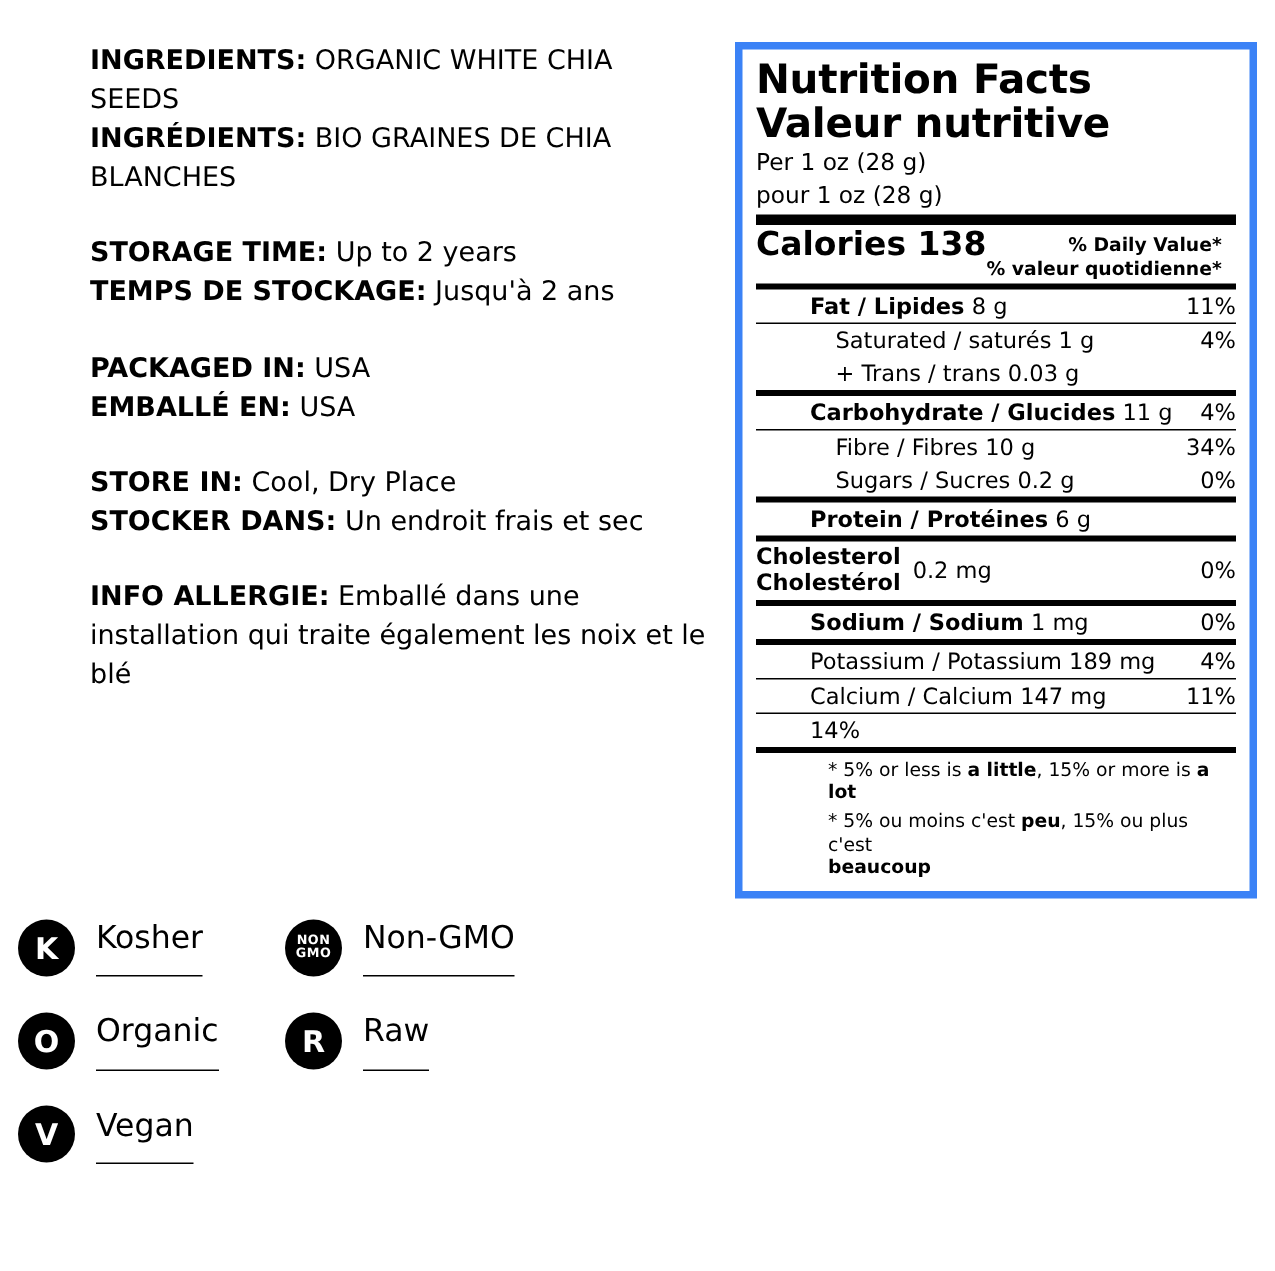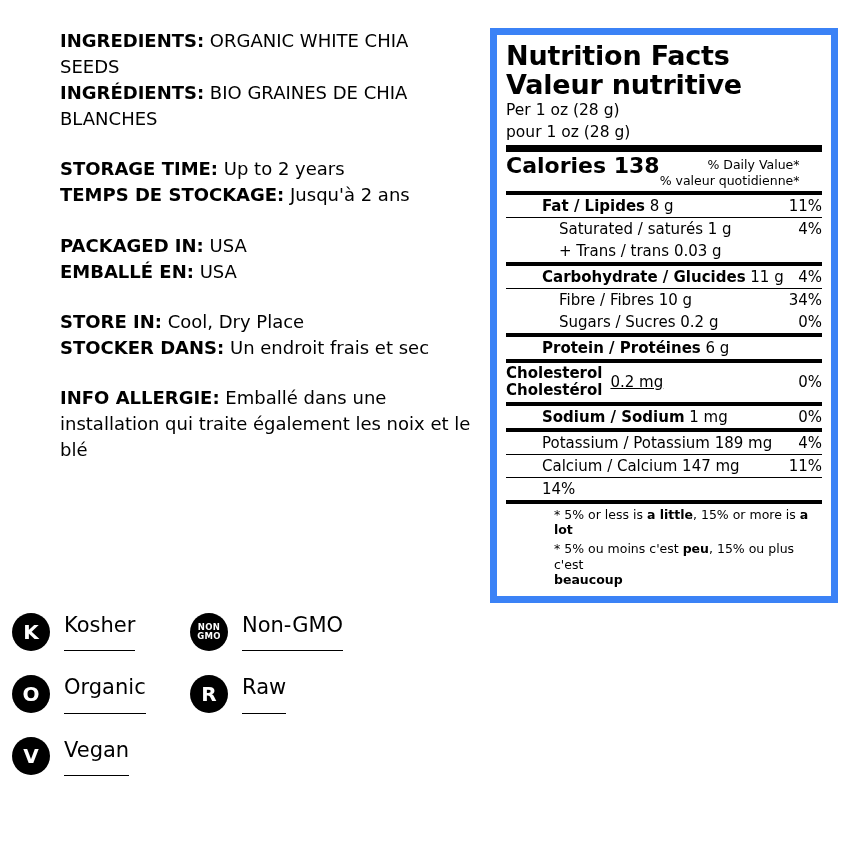--- a/index.html
+++ b/index.html
@@ -79,21 +79,21 @@
     padding-bottom: 12px;
     line-height: 1.25;
   }
 
   
   .nutrition {
     position: absolute;
     left: 490px;
     top: 28px;
     width: 348px;
-    border: 7px solid #3b82f6;
+    border: 5px solid #3b82f6;
     background: #fff;
     padding: 7px 9px 8px 9px;
     font-size: 14px;
     line-height: 1.2;
   }
   .nf-title {
     font-size: 27px;
     font-weight: bold;
     line-height: 1.06;
     letter-spacing: -0.2px;
@@ -123,33 +123,33 @@
   .cal-row {
     display: flex;
     justify-content: flex-start;
     align-items: flex-start;
     padding: 2px 0 3px 0;
   }
   .cal-left { font-size: 22px; font-weight: bold; line-height: 1.1; }
   .cal-right {
     text-align: right;
     font-size: 12.5px;
-    font-weight: normal;
+    font-weight: bold;
     line-height: 1.25;
     padding-top: 3px;
   }
   .chol-row {
     display: flex;
     justify-content: space-between;
     align-items: center;
     padding: 2px 0;
     font-size: 15px;
   }
   .chol-names { font-weight: bold; line-height: 1.15; }
-  .chol-amt { flex: 1 1 auto; padding-left: 8px; text-decoration: underline; }
+  .chol-amt { flex: 1 1 auto; padding-left: 8px; }
   .nf-footnote {
     font-size: 12.5px;
     line-height: 1.25;
     padding-top: 3px;
     margin-left: 48px;
   }
 </style>
 </head>
 <body>
 

